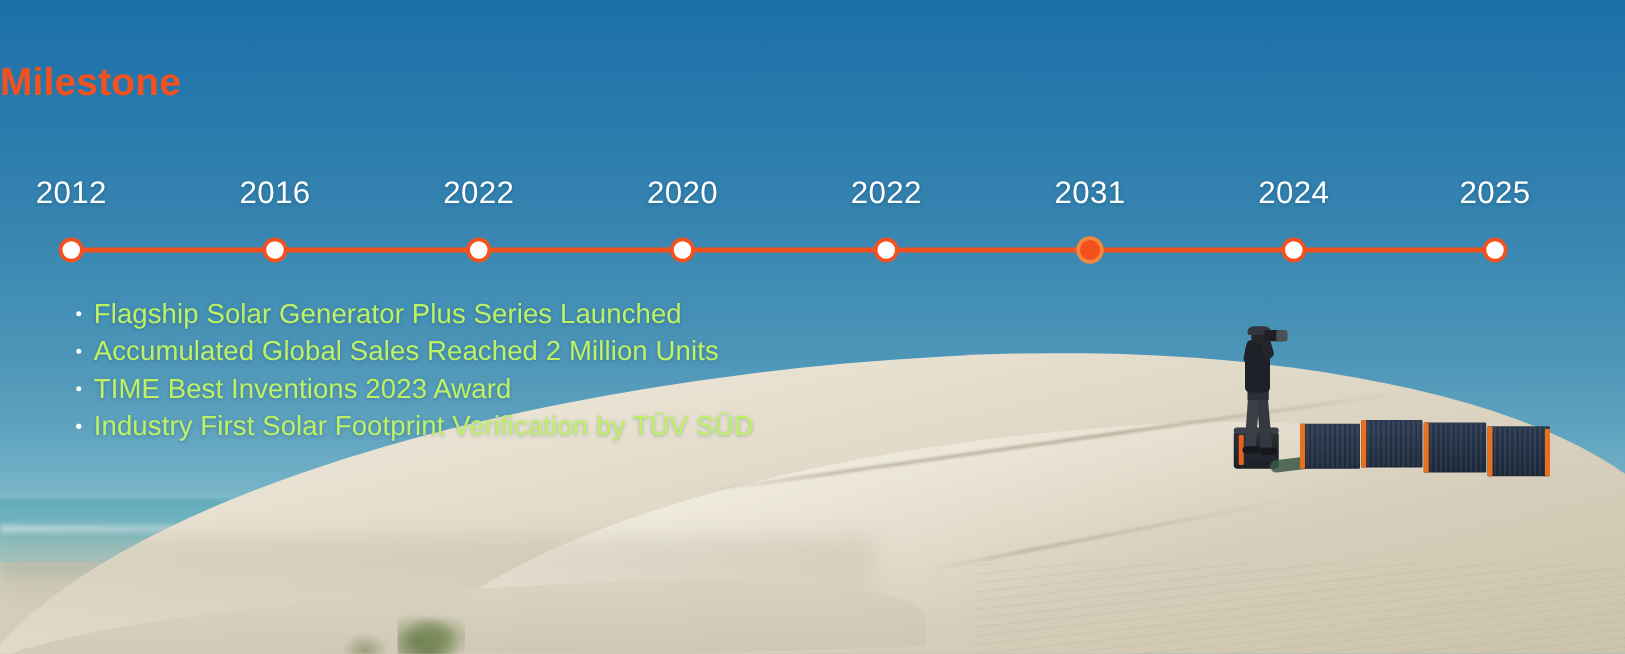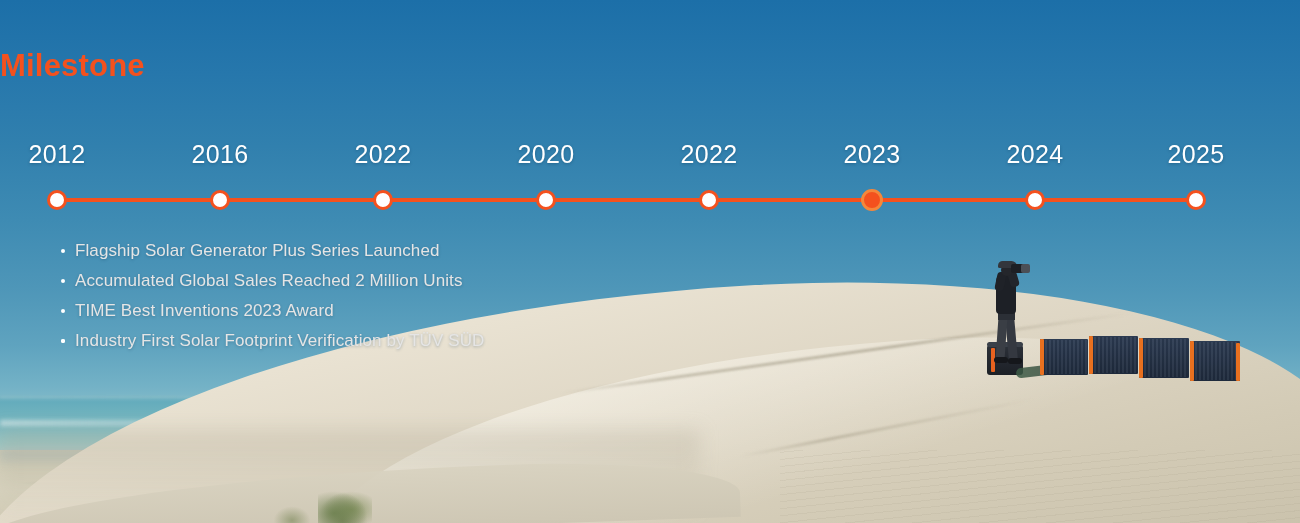--- a/index.html
+++ b/index.html
@@ -218,22 +218,22 @@
     left:-11px; top:49px;
     width:22px; height:22px;
     background:#F4511E;
     border:3.5px solid #F5873A;
   }
 
   
   .bullets { position:absolute; left:56px; top:236px; width:640px; }
   .bullet {
     position:relative;
-    color:#e5e5e5;
-    font-size:17px;
+    color:#bef264;
+    font-size:22px;
     line-height:30px;
     padding-left:19px;
     letter-spacing:.1px;
     text-shadow:0 1px 3px rgba(10,50,80,.3);
   }
   .bullet .bdot {
     position:absolute; left:5px; top:13px;
     width:4px; height:4px; border-radius:50%;
     background:#ffffff;
   }
@@ -320,21 +320,21 @@
       </div>
       <div class="tl-node" style="left:546px;">
         <div class="tl-year">2020</div>
         <div class="tl-dot"></div>
       </div>
       <div class="tl-node" style="left:709px;">
         <div class="tl-year">2022</div>
         <div class="tl-dot"></div>
       </div>
       <div class="tl-node" style="left:872px;">
-        <div class="tl-year">2023</div>
+        <div class="tl-year">2031</div>
         <div class="tl-dot active"></div>
       </div>
       <div class="tl-node" style="left:1035px;">
         <div class="tl-year">2024</div>
         <div class="tl-dot"></div>
       </div>
       <div class="tl-node" style="left:1196px;">
         <div class="tl-year">2025</div>
         <div class="tl-dot"></div>
       </div>

